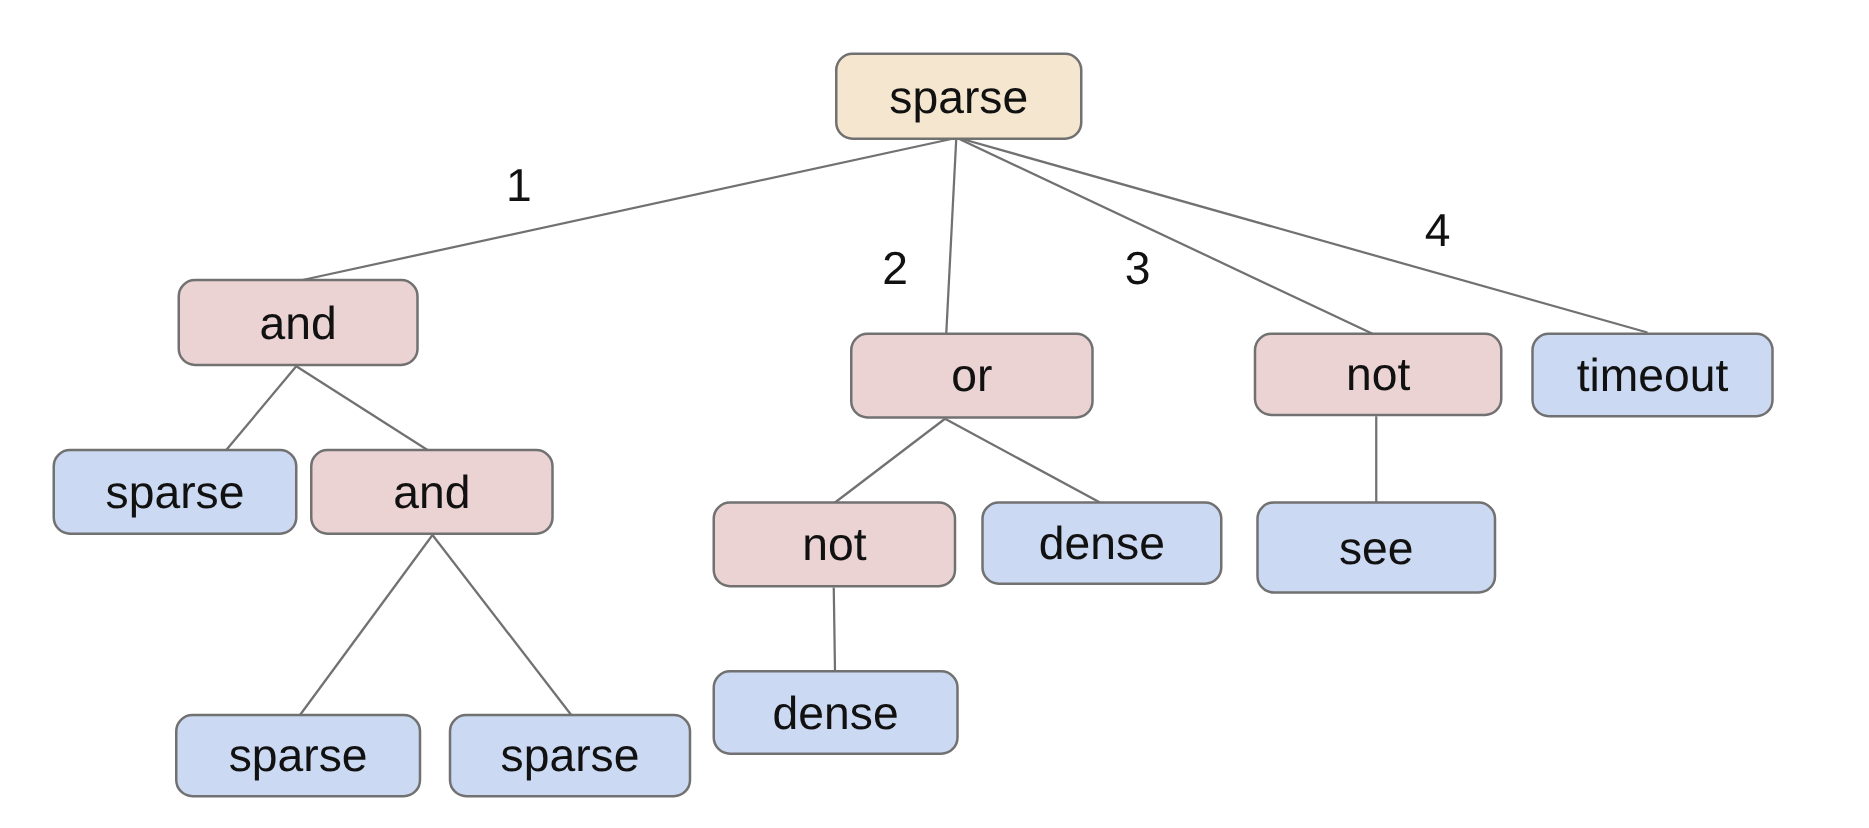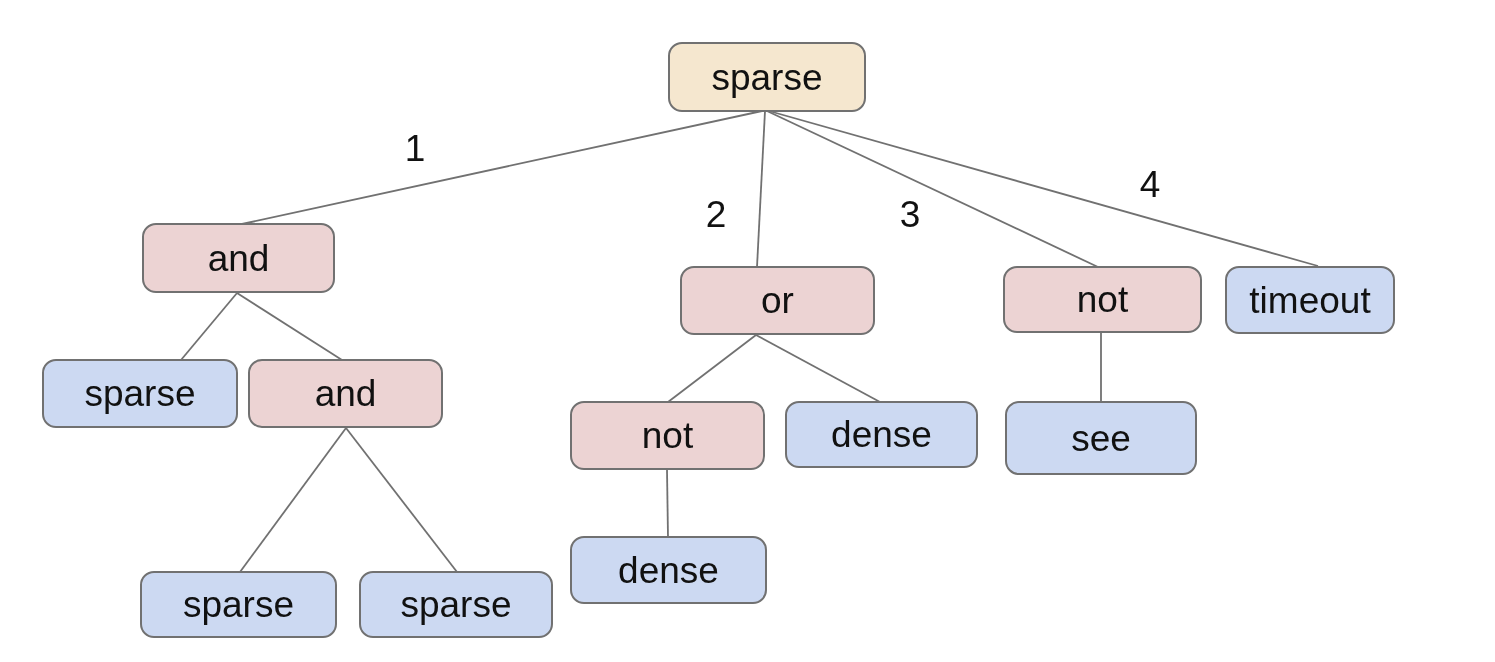--- a/index.html
+++ b/index.html
@@ -73,21 +73,21 @@
     <text class="edge-label" x="716" y="227">2</text>
     <text class="edge-label" x="910" y="227">3</text>
     <text class="edge-label" x="1150" y="197">4</text>
   </svg>
 
   <div class="node node-root" style="left:668px;  top:42px;  width:198px; height:70px;">sparse</div>
 
   <div class="node node-operator" style="left:142px;  top:223px; width:193px; height:70px;">and</div>
   <div class="node node-operator" style="left:680px;  top:266px; width:195px; height:69px;">or</div>
   <div class="node node-operator" style="left:1003px; top:266px; width:199px; height:67px;">not</div>
-  <div class="node node-leaf" style="left:1225px; top:266px; width:170px; height:68px;">timeout</div>
+  <div class="node node-leaf" style="left:1225px; top:266px; width:194px; height:68px;">timeout</div>
 
   <div class="node node-leaf" style="left:42px;   top:359px; width:196px; height:69px;">sparse</div>
   <div class="node node-operator" style="left:248px;  top:359px; width:195px; height:69px;">and</div>
 
   <div class="node node-operator" style="left:570px;  top:401px; width:195px; height:69px;">not</div>
   <div class="node node-leaf" style="left:785px;  top:401px; width:193px; height:67px;">dense</div>
   <div class="node node-leaf" style="left:1005px; top:401px; width:192px; height:74px;">see</div>
 
   <div class="node node-leaf" style="left:570px;  top:536px; width:197px; height:68px;">dense</div>
   <div class="node node-leaf" style="left:140px;  top:571px; width:197px; height:67px;">sparse</div>

